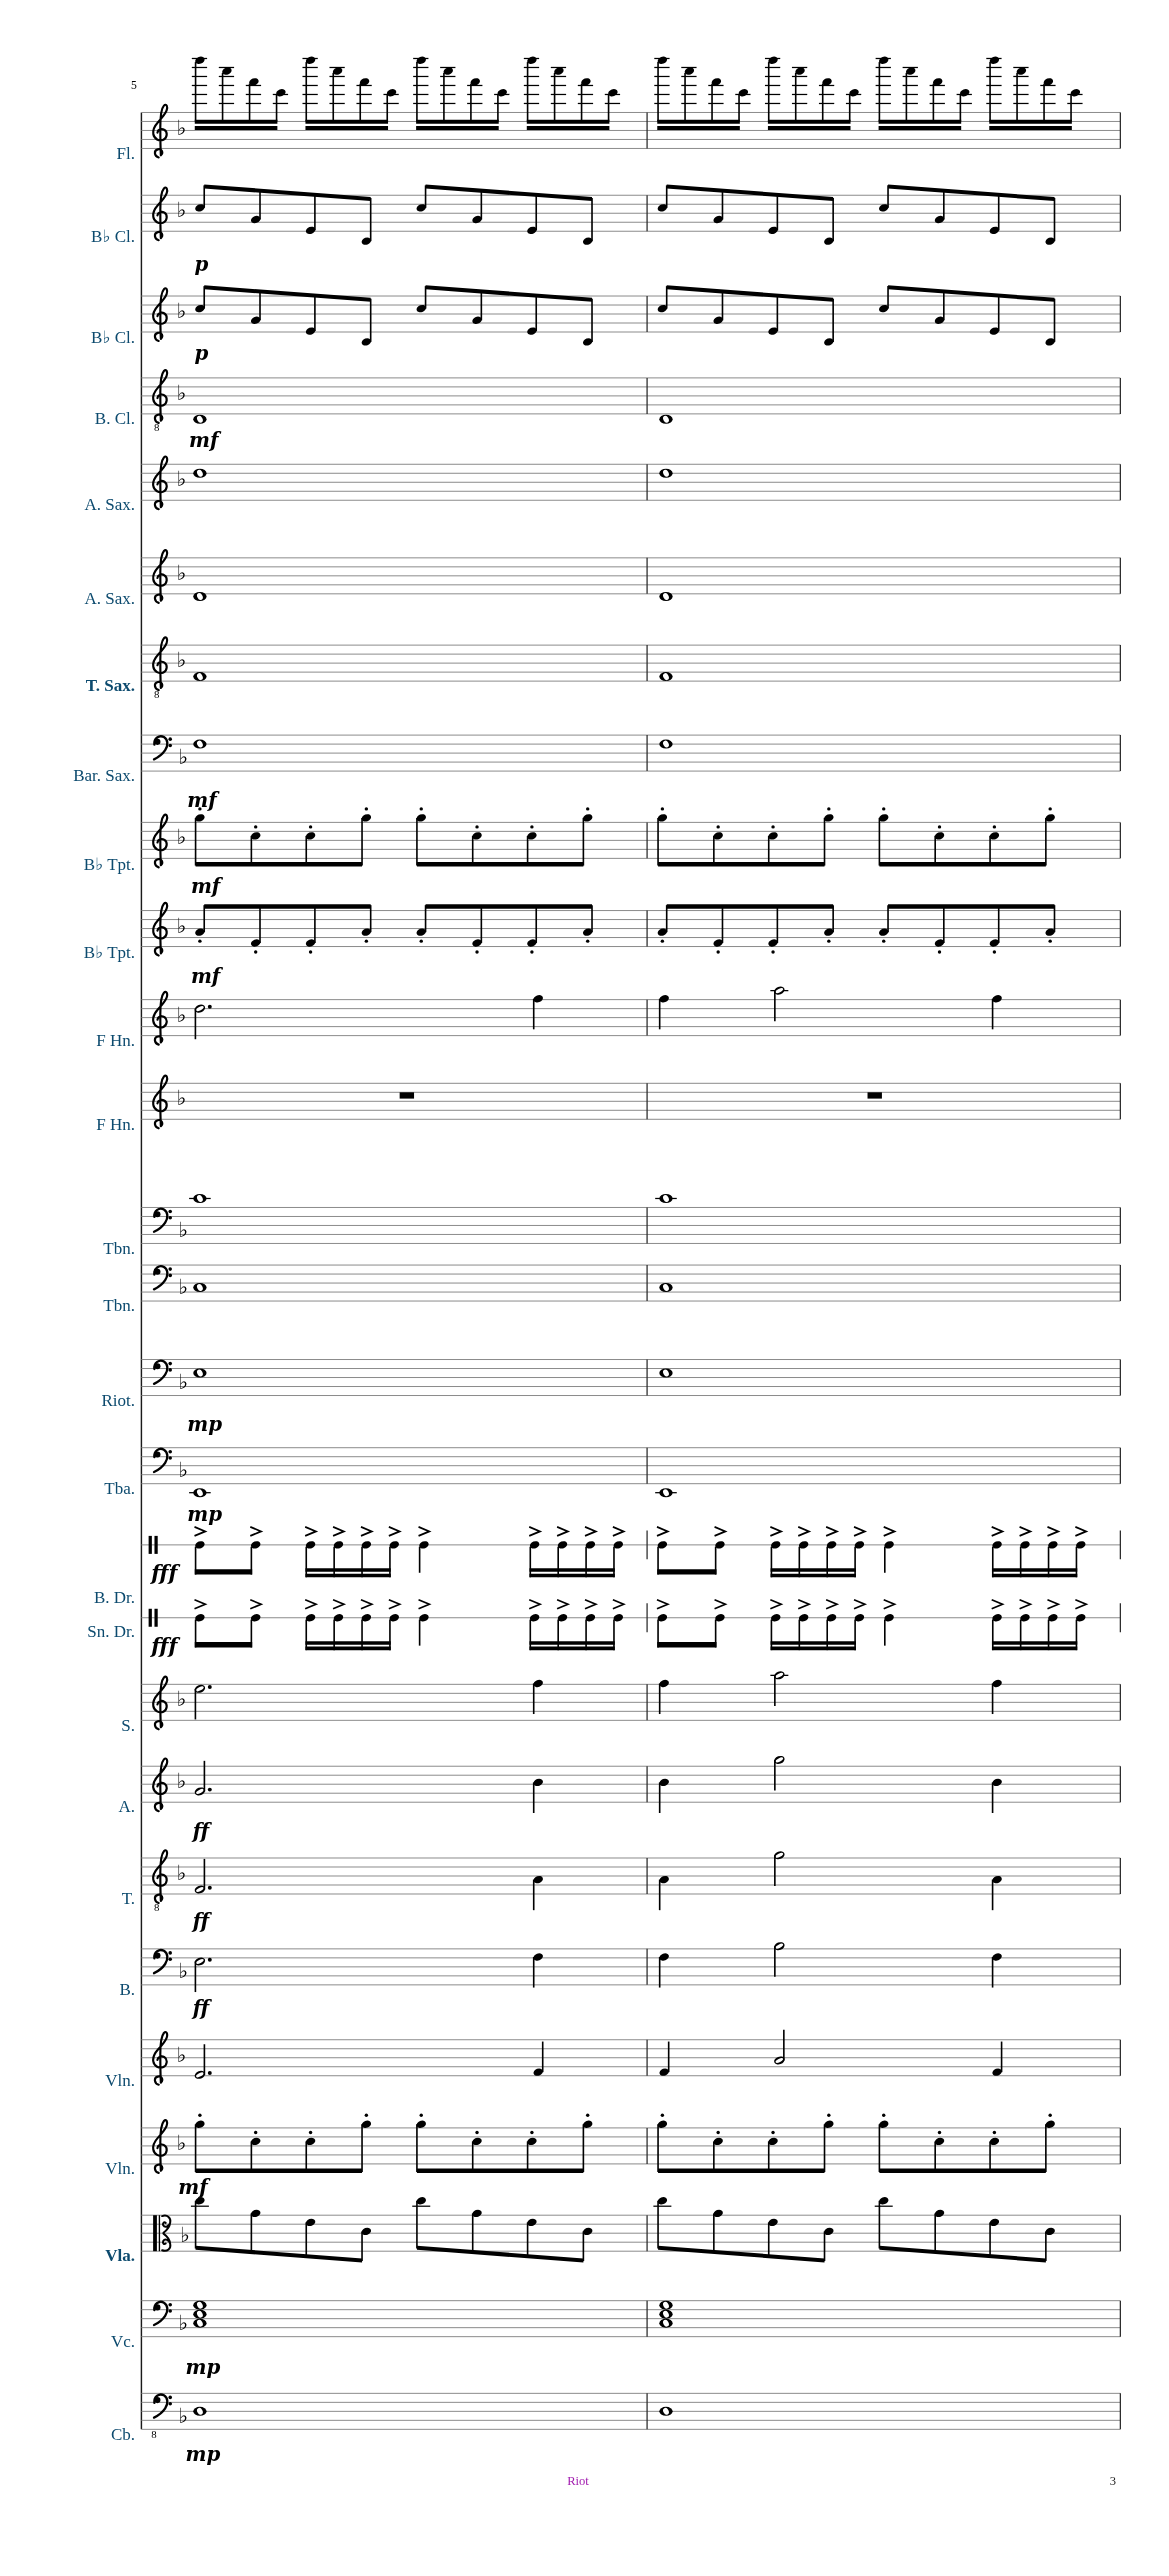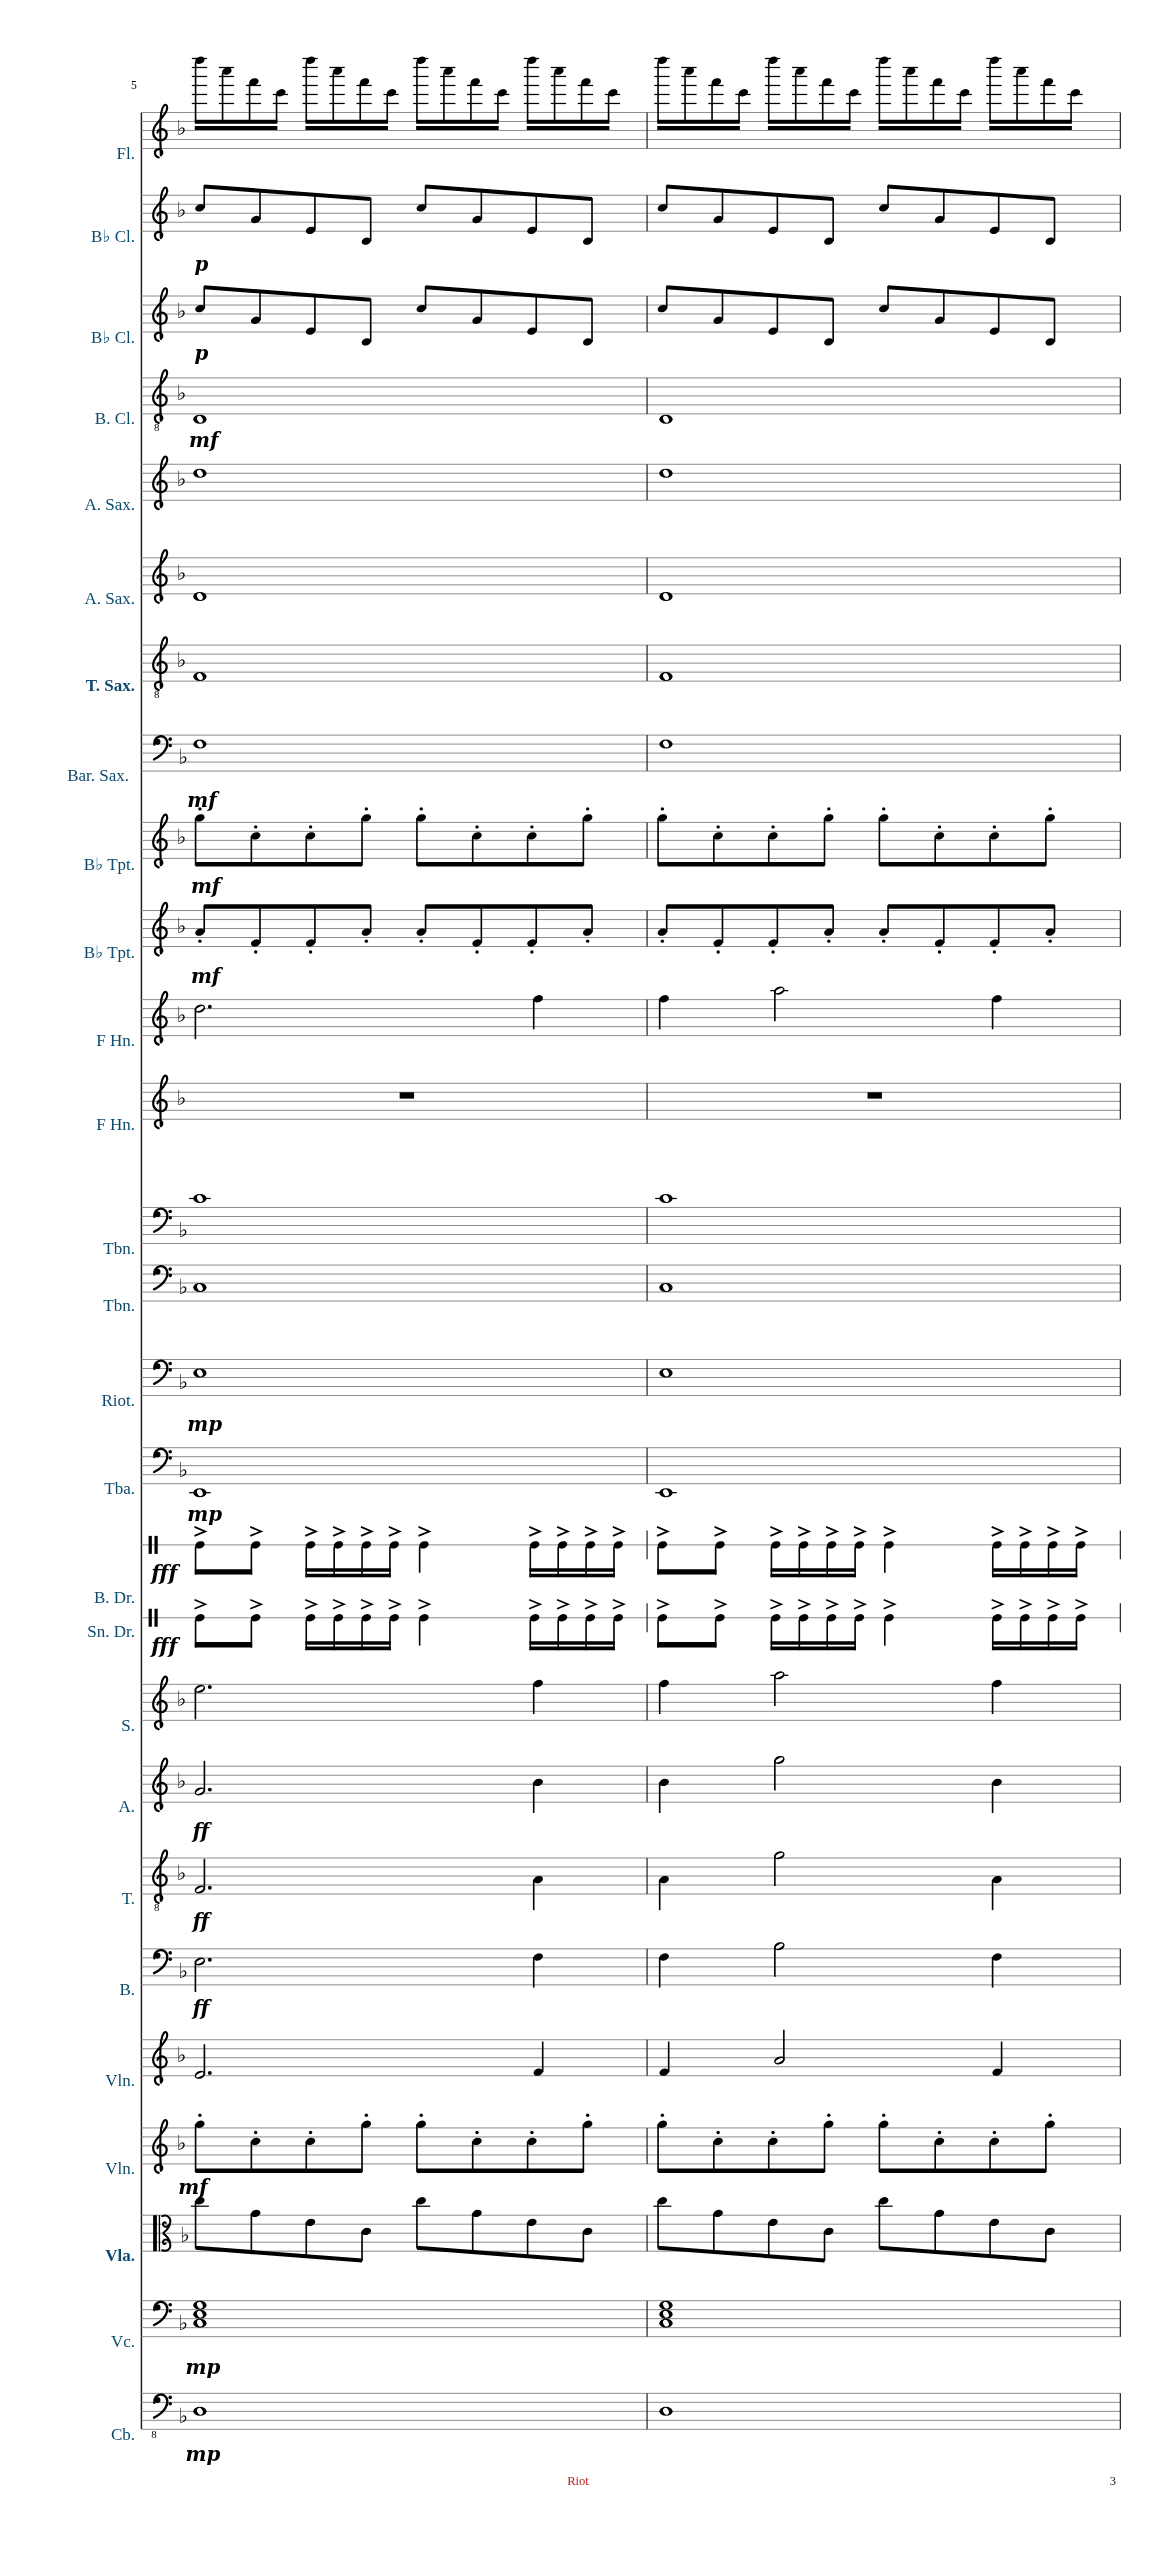--- a/index.html
+++ b/index.html
@@ -2,21 +2,21 @@
 <html style="font-size:14.4px"><head>
 <meta charset="utf-8">
 <style>
   html,body{margin:0;padding:0;background:#e8e8e8;}
   .page{position:relative;width:1170px;height:2576px;background:#ffffff;margin:0 auto;overflow:hidden;
         font-family:"Liberation Serif", serif;}
   #score-svg{position:absolute;left:0;top:0;}
   .staff-label{position:absolute;width:83px;text-align:right;font-size:17px;color:#0c4a6e;
                font-family:"Liberation Serif", serif;white-space:nowrap;margin-top:24px;}
   .measure-number{position:absolute;left:131px;top:79px;font-size:11.7px;color:#000;}
-  .footer-title{position:absolute;left:533px;top:2474px;width:90px;text-align:center;font-size:12.6px;color:#b91c1c;}
+  .footer-title{position:absolute;left:533px;top:2474px;width:90px;text-align:center;font-size:12.6px;color:#a21caf;}
   .footer-page{position:absolute;left:1089px;top:2474px;width:27px;text-align:right;font-size:12.6px;color:#1a1a1a;}
   .dyn{font-family:"DejaVu Serif", serif;font-style:italic;font-weight:700;}
 </style>
 </head>
 <body>
 
 <div class="page">
   <svg id="score-svg" width="1170" height="2576" viewBox="0 0 1300 2863">
       <line x1="157" y1="125" x2="157" y2="2700" stroke="#1a1a1a" stroke-width="1.6"></line>
       <g>
@@ -1177,21 +1177,21 @@
       </g>
     </svg>
   <div id="labels">
       <div class="staff-label" style="left: 52px; top: 120px;">Fl.</div>
       <div class="staff-label" style="left: 52px; top: 202px;">B♭ Cl.</div>
       <div class="staff-label" style="left: 52px; top: 303px;">B♭ Cl.</div>
       <div class="staff-label" style="left: 52px; top: 385px;">B. Cl.</div>
       <div class="staff-label" style="left: 52px; top: 471px;">A. Sax.</div>
       <div class="staff-label" style="left: 52px; top: 565px;">A. Sax.</div>
       <div class="staff-label" style="left: 52px; top: 652px; font-weight: bold;">T. Sax.</div>
-      <div class="staff-label" style="left: 46px; top: 742px;">Bar. Sax.</div>
+      <div class="staff-label" style="left: 52px; top: 742px;">Bar. Sax.</div>
       <div class="staff-label" style="left: 52px; top: 830px;">B♭ Tpt.</div>
       <div class="staff-label" style="left: 52px; top: 918px;">B♭ Tpt.</div>
       <div class="staff-label" style="left: 52px; top: 1007px;">F Hn.</div>
       <div class="staff-label" style="left: 52px; top: 1091px;">F Hn.</div>
       <div class="staff-label" style="left: 52px; top: 1215px;">Tbn.</div>
       <div class="staff-label" style="left: 52px; top: 1272px;">Tbn.</div>
       <div class="staff-label" style="left: 52px; top: 1367px;">Riot.</div>
       <div class="staff-label" style="left: 52px; top: 1455px;">Tba.</div>
       <div class="staff-label" style="left: 52px; top: 1564px;">B. Dr.</div>
       <div class="staff-label" style="left: 52px; top: 1598px;">Sn. Dr.</div>

